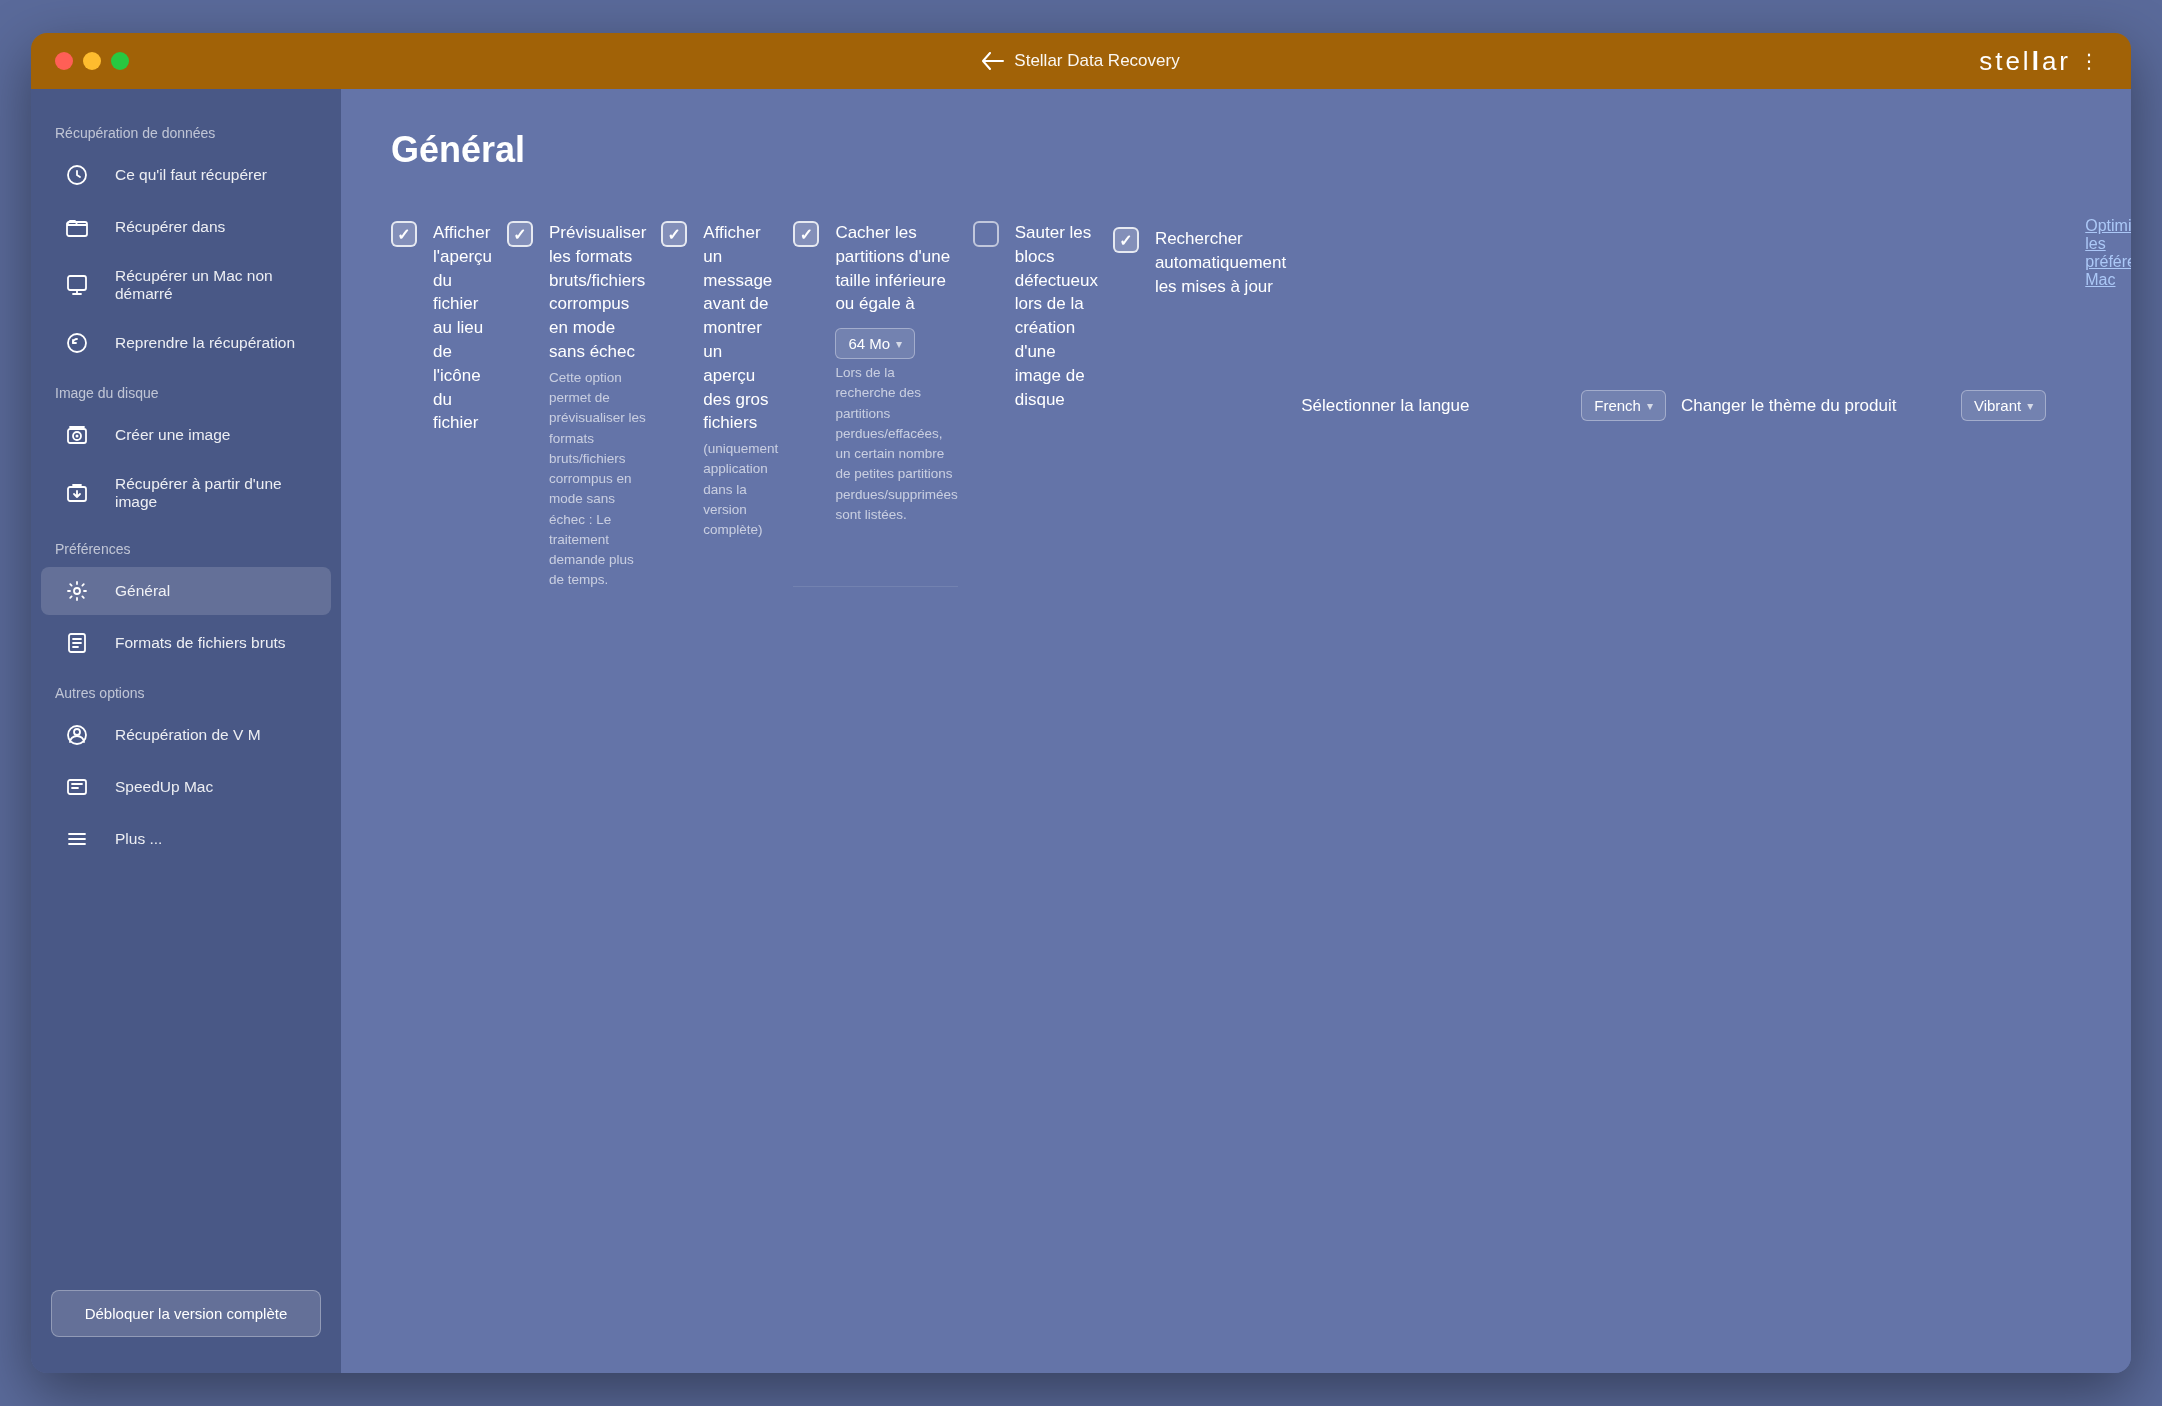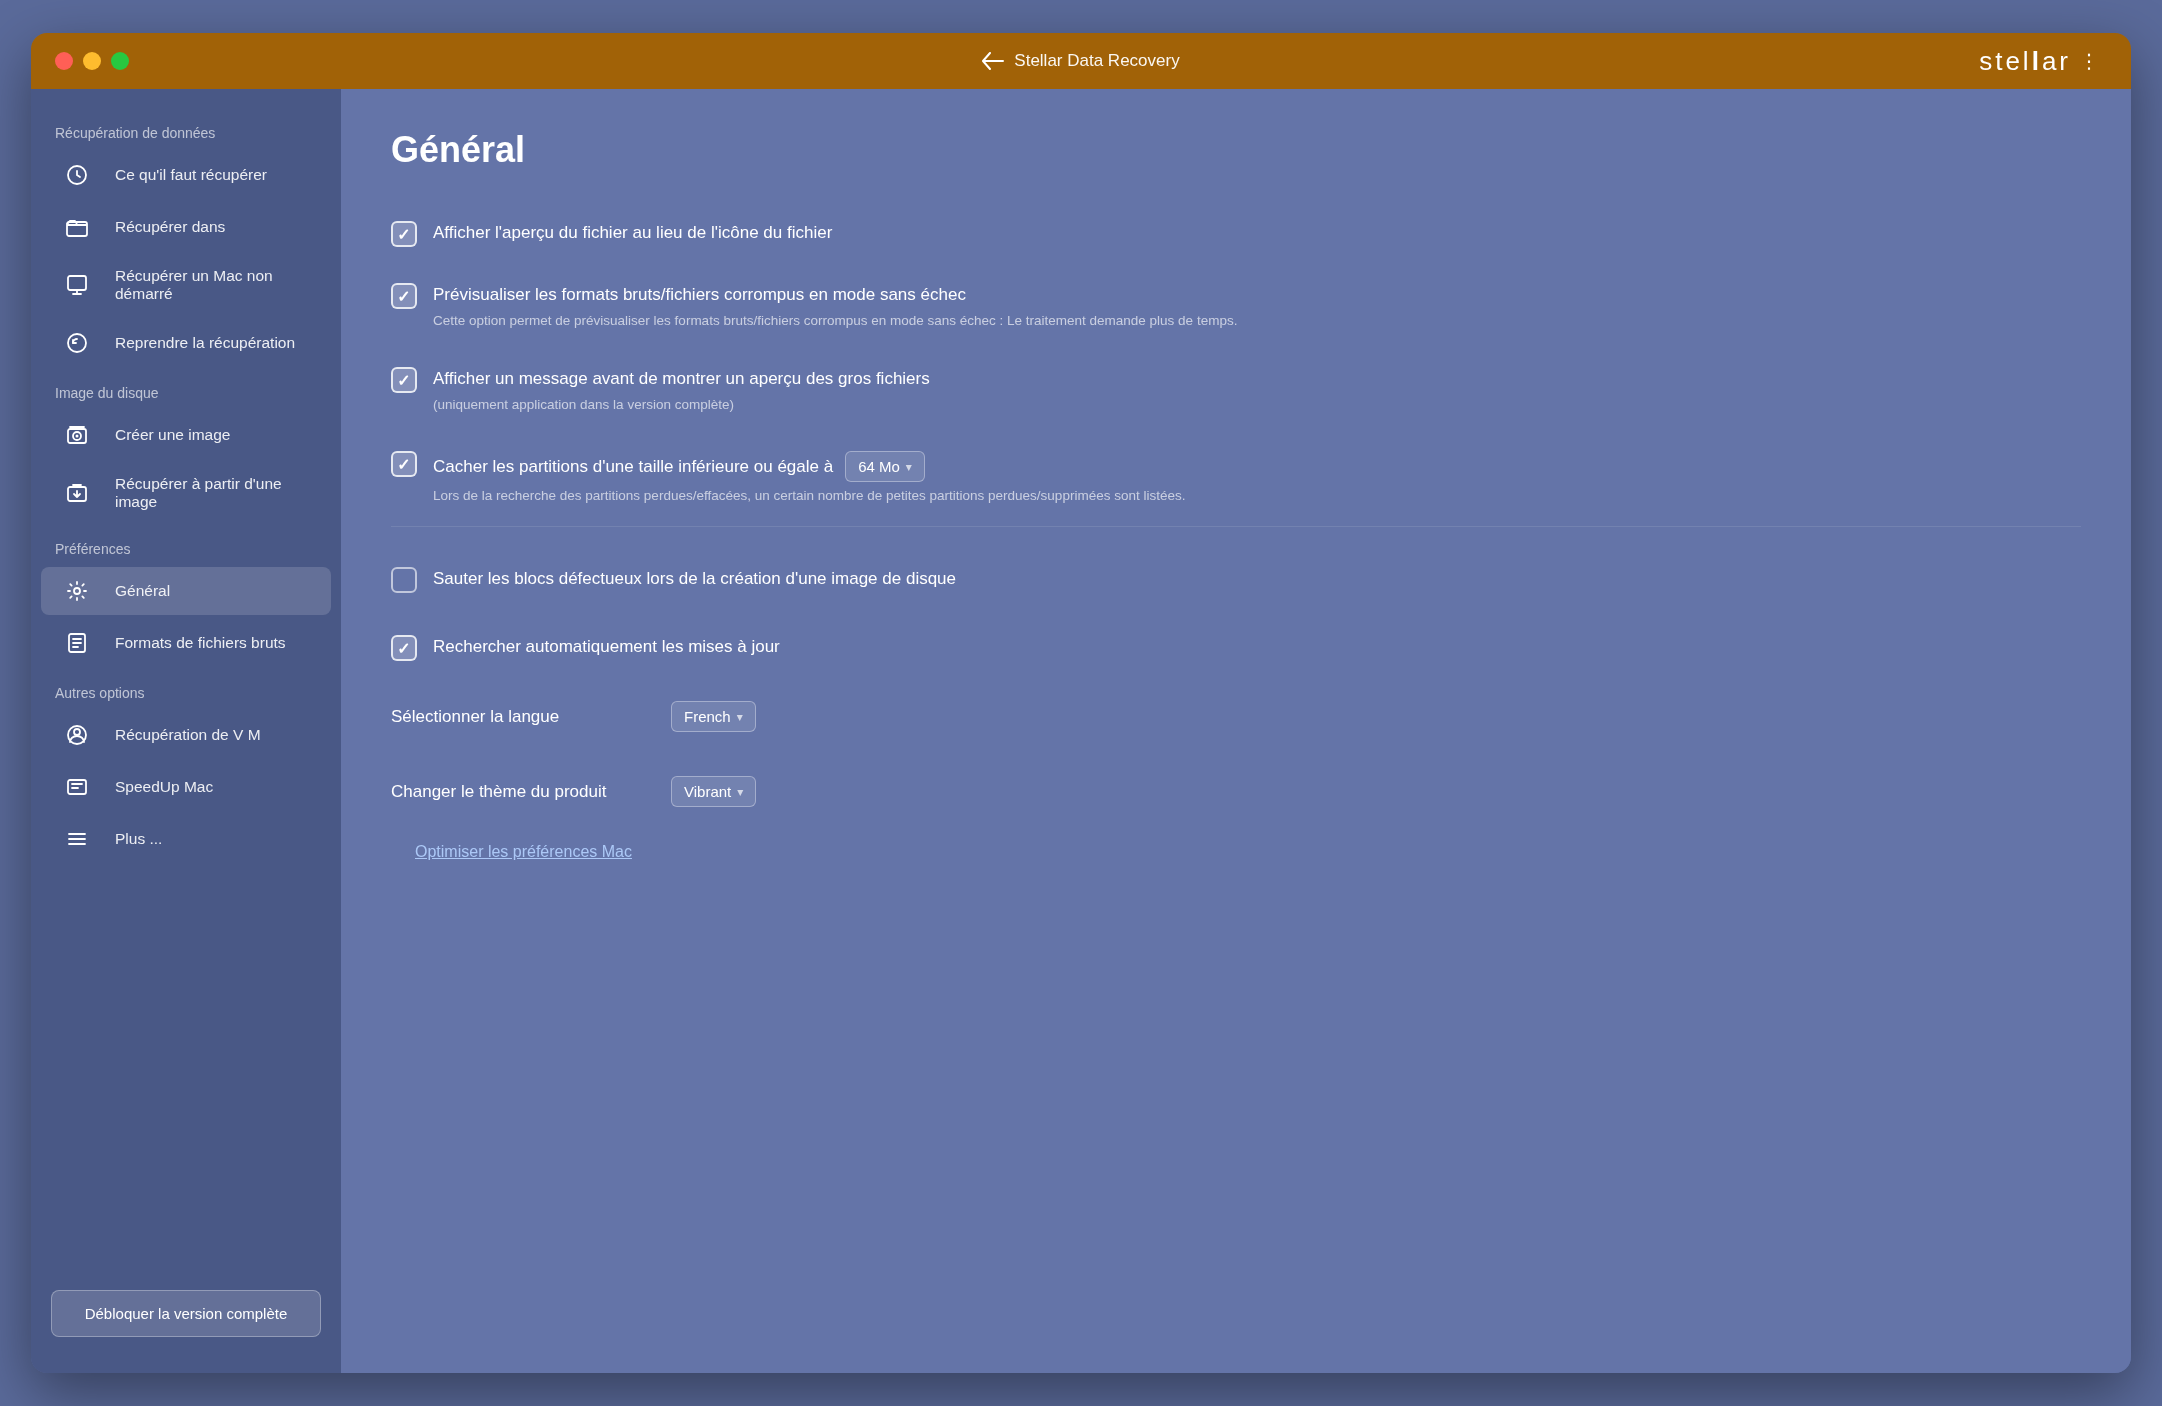--- a/index.html
+++ b/index.html
@@ -161,22 +161,22 @@
 
     .page-title {
       color: white;
       font-size: 36px;
       font-weight: 700;
       margin-bottom: 36px;
     }
 
     .settings-list {
       display: flex;
-      flex-direction: column;
-      gap: 8px;
+      flex-direction: row;
+      gap: 15px;
       justify-content: space-between;
     }
 
     .setting-item {
       display: flex;
       align-items: flex-start;
       gap: 16px;
       padding: 14px 0;
     }
 

